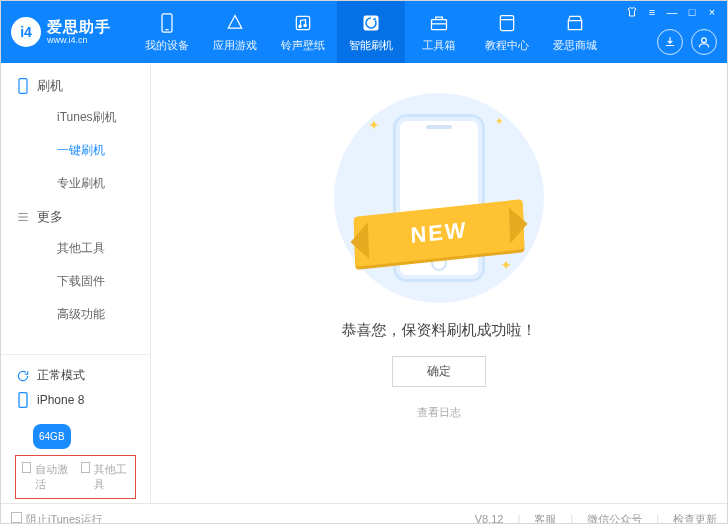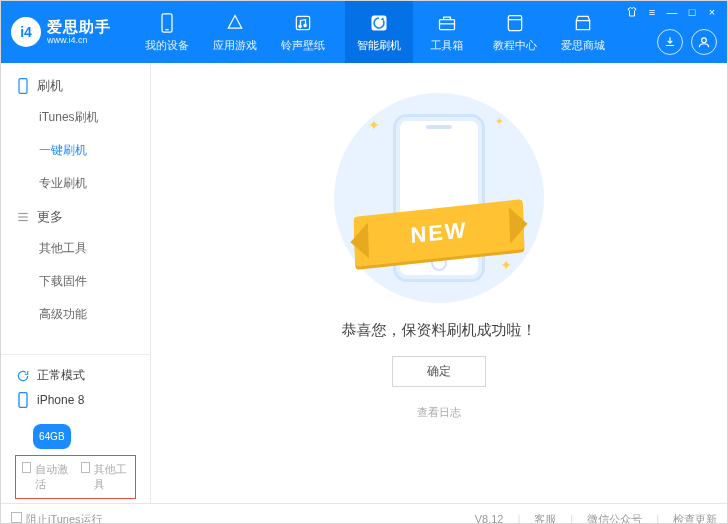--- a/index.html
+++ b/index.html
@@ -52,21 +52,20 @@
     display: flex; flex-direction: column;
     align-items: center; justify-content: center;
     gap: 4px;
     font-size: 11px;
     color: #eaf3ff;
     cursor: pointer;
   }
   .nav-item.active {
     background: #0571e6;
     color:#fff;
-    margin-left:8px;
   }
   .nav-icon {
     width: 22px; height: 22px;
     display:flex; align-items:center; justify-content:center;
     font-size:18px;
   }
   .header-right {
     position:absolute;
     right:8px; top:4px;
     display:flex; align-items:center; gap:6px;
@@ -97,21 +96,21 @@
     display:flex; flex-direction:column;
     padding-top:6px;
     position:relative;
   }
   .side-section-title {
     display:flex; align-items:center; gap:6px;
     padding:8px 12px 6px 14px;
     color:#555; font-size:13px;
   }
   .side-item {
-    padding:8px 10px 8px 38px;
+    padding:8px 10px 8px 56px;
     font-size:12px; color:#666;
     cursor:pointer;
   }
   .side-item.active { color:#1a8cff; }
   .sidebar-bottom {
     margin-top:auto;
     border-top:1px solid #eee;
     padding:8px 10px 4px 10px;
   }
   .mode-line, .device-line {

